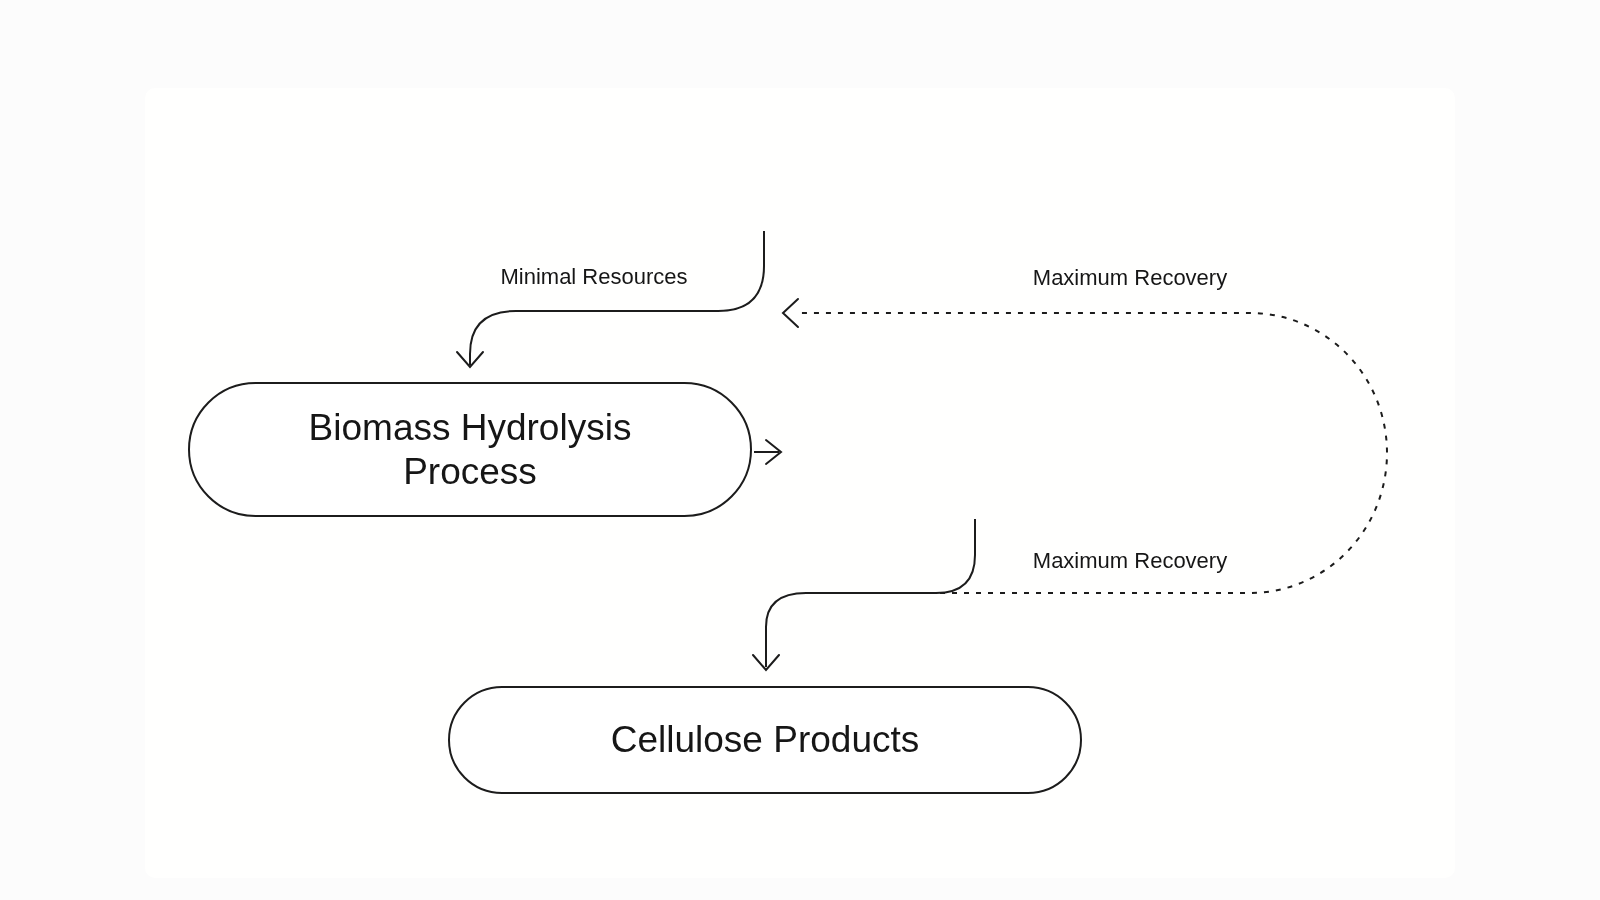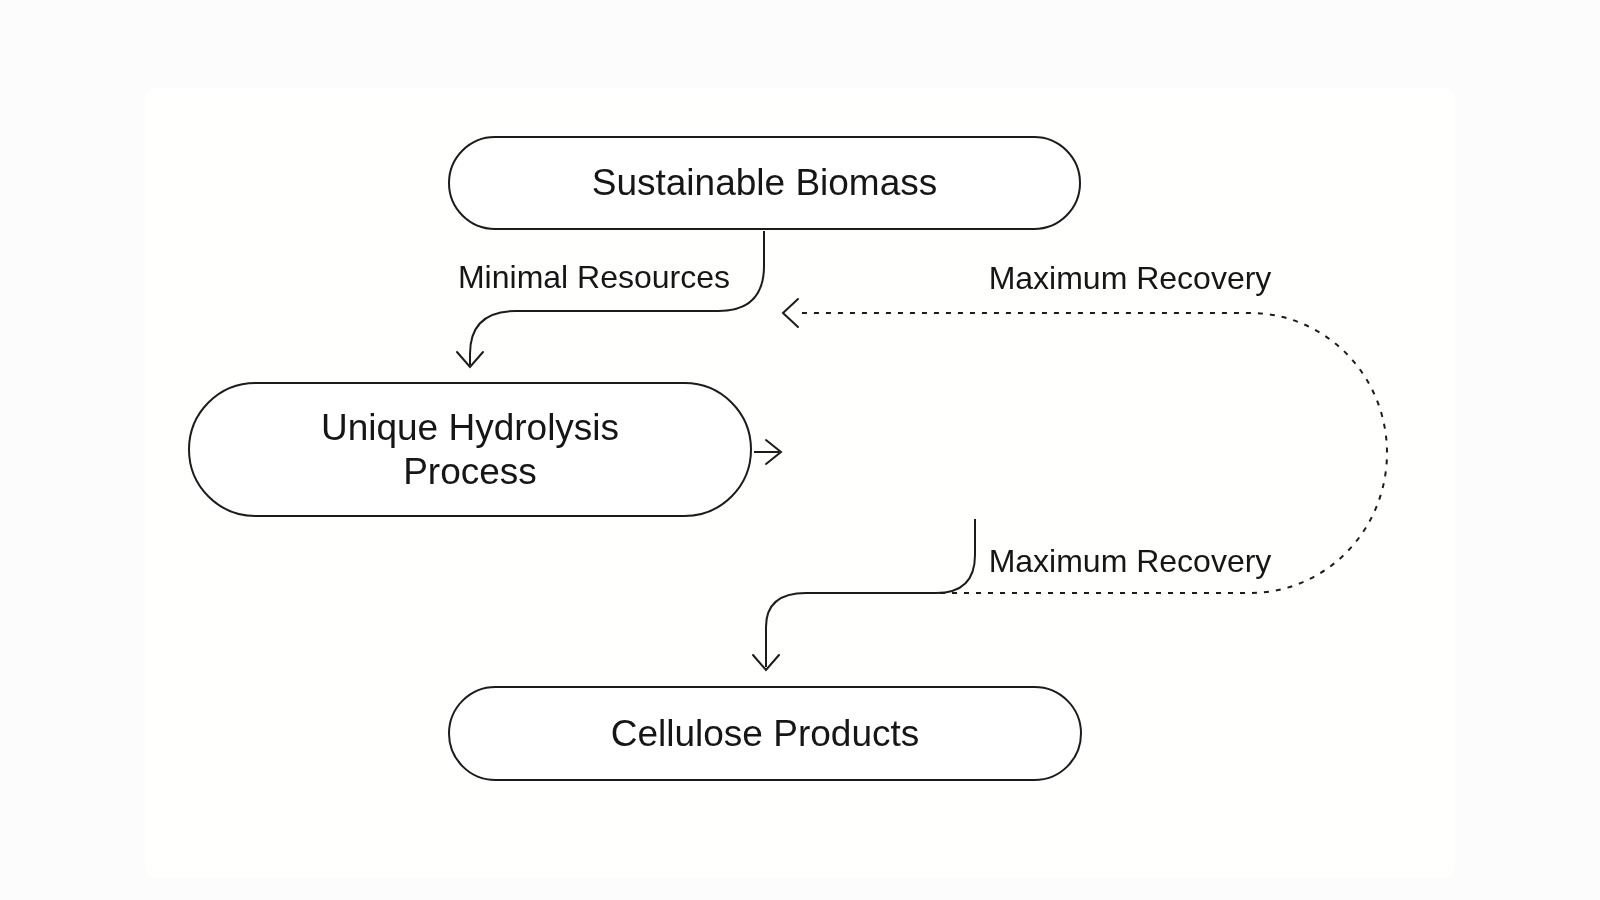--- a/index.html
+++ b/index.html
@@ -56,25 +56,25 @@
     box-sizing: border-box;
   }
   .node .node-label {
     font-size: 37px;
     line-height: 44px;
     white-space: pre-line;
   }
   .node-biomass   { left: 448px; top: 136px; width: 633px; height: 94px;  }
   .node-hydrolysis{ left: 188px; top: 382px; width: 564px; height: 135px; }
   .node-washing   { left: 787px; top: 383px; width: 534px; height: 134px; }
-  .node-cellulose { left: 448px; top: 686px; width: 634px; height: 95px;  }
+  .node-cellulose { left: 448px; top: 686px; width: 634px; height: 108px;  }
   .edge-label {
     position: absolute;
     transform: translate(-50%, -50%);
-    font-size: 32px;
+    font-size: 22px;
     white-space: nowrap;
   }
   .lbl-minimal        { left: 594px;  top: 277px; }
   .lbl-recovery-top   { left: 1130px; top: 278px; }
   .lbl-recovery-bottom{ left: 1130px; top: 561px; }
 </style>
 </head>
 <body>
 
 <div class="canvas">
@@ -89,26 +89,23 @@
     <path d="M 754 452 L 779 452"></path>
     <path class="head" d="M 766 440 L 781 452 L 766 464"></path>
 
     <path d="M 975 519 L 975 555 Q 975 593 936 593 L 806 593 Q 766 593 766 627 L 766 667"></path>
     <path class="head" d="M 753 655 L 766 670 L 779 655"></path>
 
     <path class="dashed" d="M 940 593 L 1250 593 A 137 140 0 0 0 1250 313 L 800 313"></path>
     <path class="head" d="M 798 299 L 783 313 L 798 327"></path>
   </svg>
 
-  <div class="node node-biomass">
-    <span class="node-label">Sustainable Biomass</span>
-  </div>
 
   <div class="node node-hydrolysis">
-    <span class="node-label">Unique Hydrolysis
+    <span class="node-label">Biomass Hydrolysis
 Process</span>
   </div>
 
 
   <div class="node node-cellulose">
     <span class="node-label">Cellulose Products</span>
   </div>
 
   <div class="edge-label lbl-minimal">Minimal Resources</div>
   <div class="edge-label lbl-recovery-top">Maximum Recovery</div>

